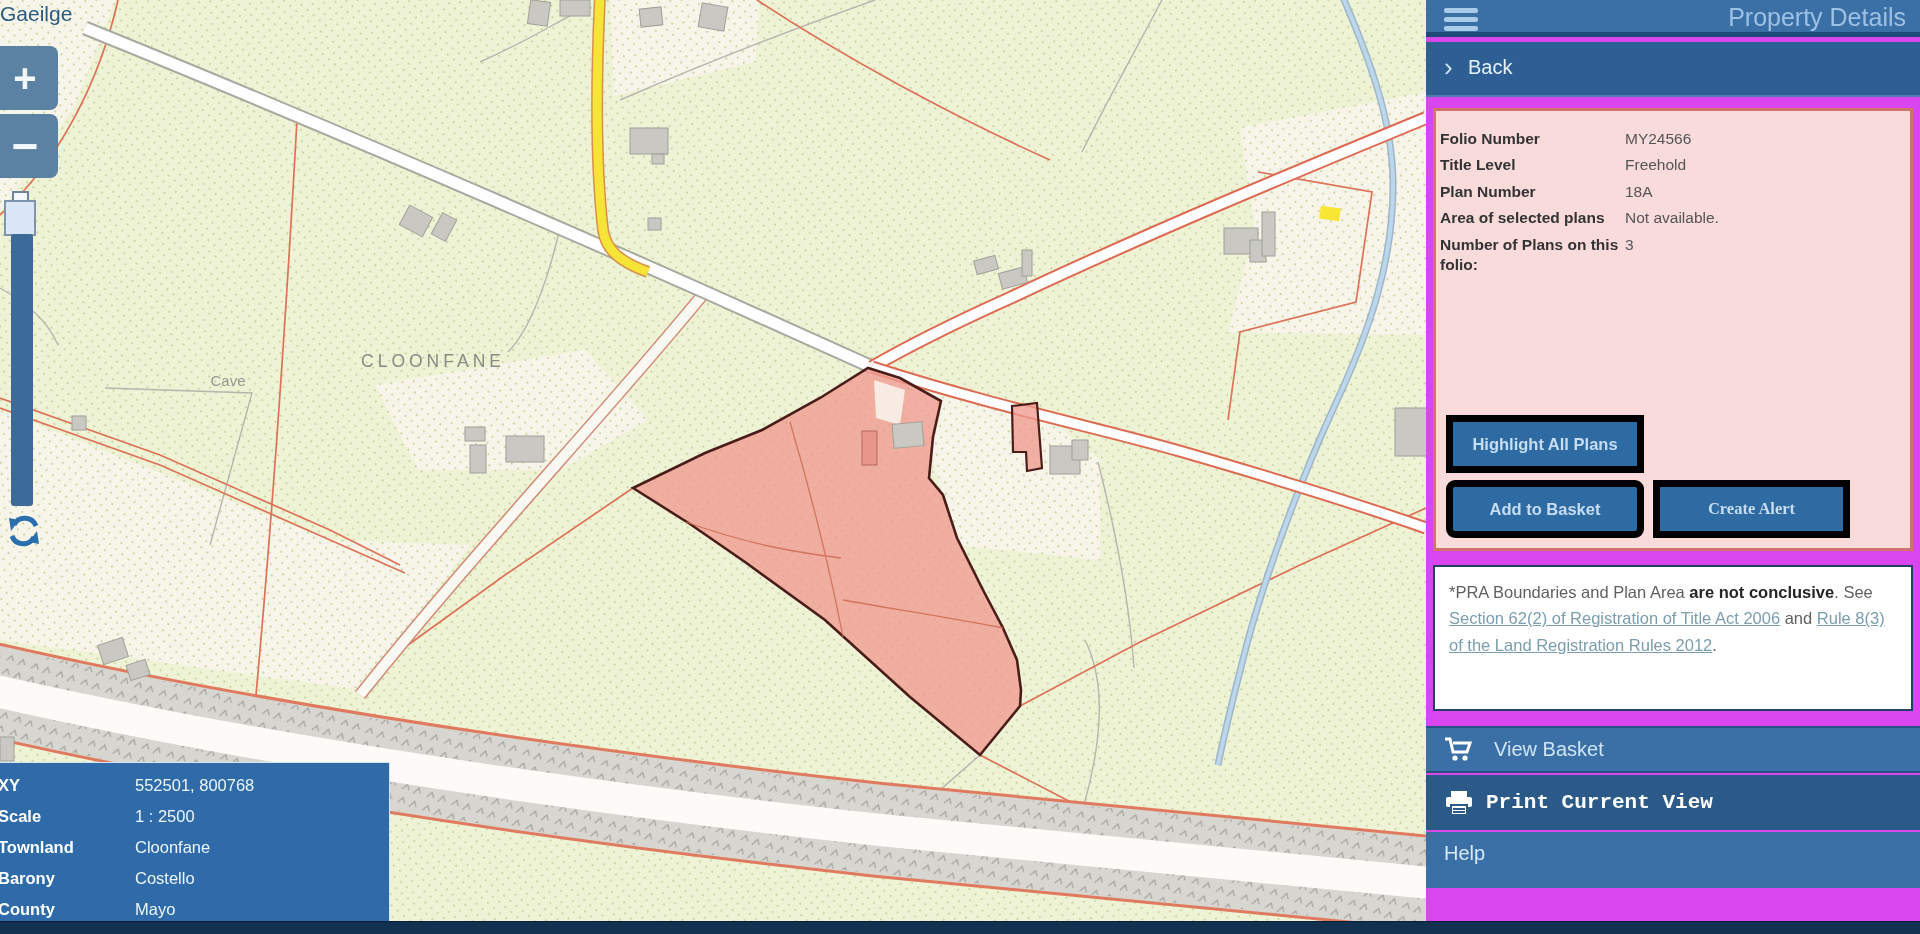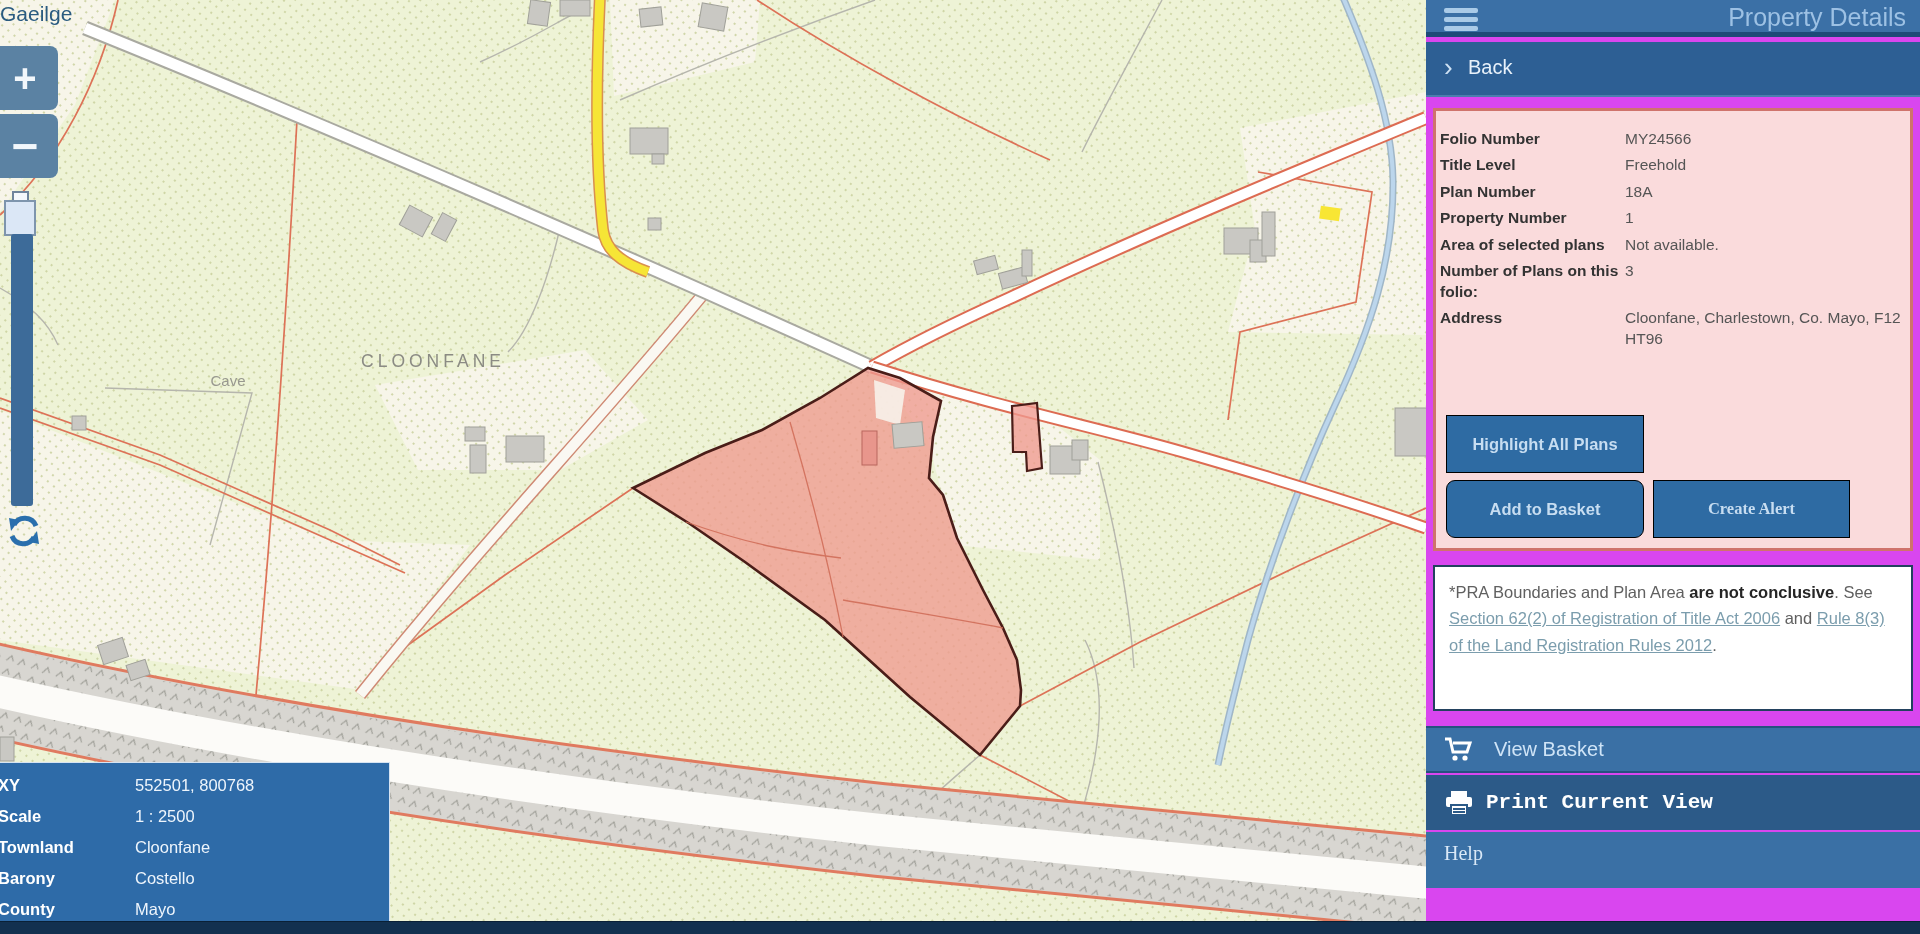--- a/index.html
+++ b/index.html
@@ -30,37 +30,37 @@
   #hamburger div{height:5px;background:#aacbe8;border-radius:2px;margin-bottom:4px;}
   #panel-title{position:absolute;right:14px;top:3px;font-size:25px;color:#9dc1e4;}
   #back-row{position:absolute;left:0;top:42px;width:100%;height:55px;background:#2d5f94;border-bottom:2px solid #4b7dad;cursor:pointer;}
   #back-chevron{position:absolute;left:18px;top:12px;font-size:26px;color:#cfe2f4;line-height:26px;}
   #back-label{position:absolute;left:42px;top:14px;font-size:20px;color:#e8f1fa;}
   #pinkbox{position:absolute;left:7px;top:108px;width:480px;height:443px;background:#fadbdc;
     border:3px solid #cf736c;padding:18px 4px;overflow:hidden;}
   .detrow{display:grid;grid-template-columns:185px 1fr;margin-bottom:6px;font-size:15.5px;line-height:1.32;}
   .detrow .l{font-weight:bold;color:#333333;}
   .detrow .v{color:#555555;}
-  .pbtn{position:absolute;background:#2e6ba3;border:1px solid #000000;color:#c7ddf1;font-weight:bold;
+  .pbtn{position:absolute;background:#2e6ba3;border:7px solid #000000;color:#c7ddf1;font-weight:bold;
     font-size:16.5px;display:flex;align-items:center;justify-content:center;cursor:pointer;}
   #btn-highlight{left:10px;top:304px;width:198px;height:58px;}
   #btn-basket{left:10px;top:369px;width:198px;height:58px;border-radius:9px;}
   #btn-alert{left:217px;top:369px;width:197px;height:58px;font-family:Liberation Serif, serif;}
   #disclaimer{position:absolute;left:7px;top:565px;width:480px;height:146px;background:#ffffff;
     border:2px solid #23425f;padding:12px 14px;font-size:16.5px;line-height:1.6;color:#606060;}
   #disclaimer b{color:#262626;}
   #disclaimer a{color:#7b9dad;text-decoration:underline;cursor:pointer;}
   .panelrow{position:absolute;left:0;width:100%;display:flex;align-items:center;cursor:pointer;}
   #row-basket{top:726px;height:47px;background:#3a70a5;border-top:2px solid #27527f;border-bottom:2px solid #27527f;}
   #row-print{top:775px;height:55px;background:#2c5a88;}
   #row-help{top:832px;height:56px;background:#3a70a5;align-items:flex-start;}
   .rowicon{margin-left:18px;width:30px;height:26px;flex:0 0 auto;}
   #row-basket span{font-size:20px;color:#cfe4f7;margin-left:20px;}
   #row-print span{font-size:21px;font-weight:bold;color:#ffffff;margin-left:12px;font-family:Liberation Mono, monospace;}
-  #row-help span{font-size:20px;color:#d9e8f7;margin-left:18px;margin-top:10px;font-family:Liberation Serif, serif;}
+  #row-help span{font-size:20px;color:#d9e8f7;margin-left:18px;margin-top:10px;}
   #bottombar{position:absolute;left:0;top:921px;width:1920px;height:13px;background:#12304f;border-top:1px solid #0a2036;z-index:30;}
 </style>
 </head>
 <body>
 
 <div id="stage">
 
   <div id="map">
     <svg width="1426" height="934" viewBox="0 0 1426 934">
       <defs>
@@ -246,34 +246,26 @@
       </div>
       <div class="detrow">
         <span class="l">Title Level</span>
         <span class="v">Freehold</span>
       </div>
       <div class="detrow">
         <span class="l">Plan Number</span>
         <span class="v">18A</span>
       </div>
       <div class="detrow">
-        <span class="l">Property Number</span>
-        <span class="v">1</span>
-      </div>
-      <div class="detrow">
         <span class="l">Area of selected plans</span>
         <span class="v">Not available.</span>
       </div>
       <div class="detrow">
         <span class="l">Number of Plans on this folio:</span>
         <span class="v">3</span>
-      </div>
-      <div class="detrow">
-        <span class="l">Address</span>
-        <span class="v">Cloonfane, Charlestown, Co. Mayo, F12 HT96</span>
       </div>
 
       <button id="btn-highlight" class="pbtn">Highlight All Plans</button>
       <button id="btn-basket" class="pbtn">Add to Basket</button>
       <button id="btn-alert" class="pbtn">Create Alert</button>
     </div>
 
     <div id="disclaimer">
       <span>*PRA Boundaries and Plan Area </span><b>are not conclusive</b><span>. See </span><a>Section 62(2) of Registration of Title Act 2006</a><span> and </span><a>Rule 8(3) of the Land Registration Rules 2012</a><span>.</span>
     </div>

